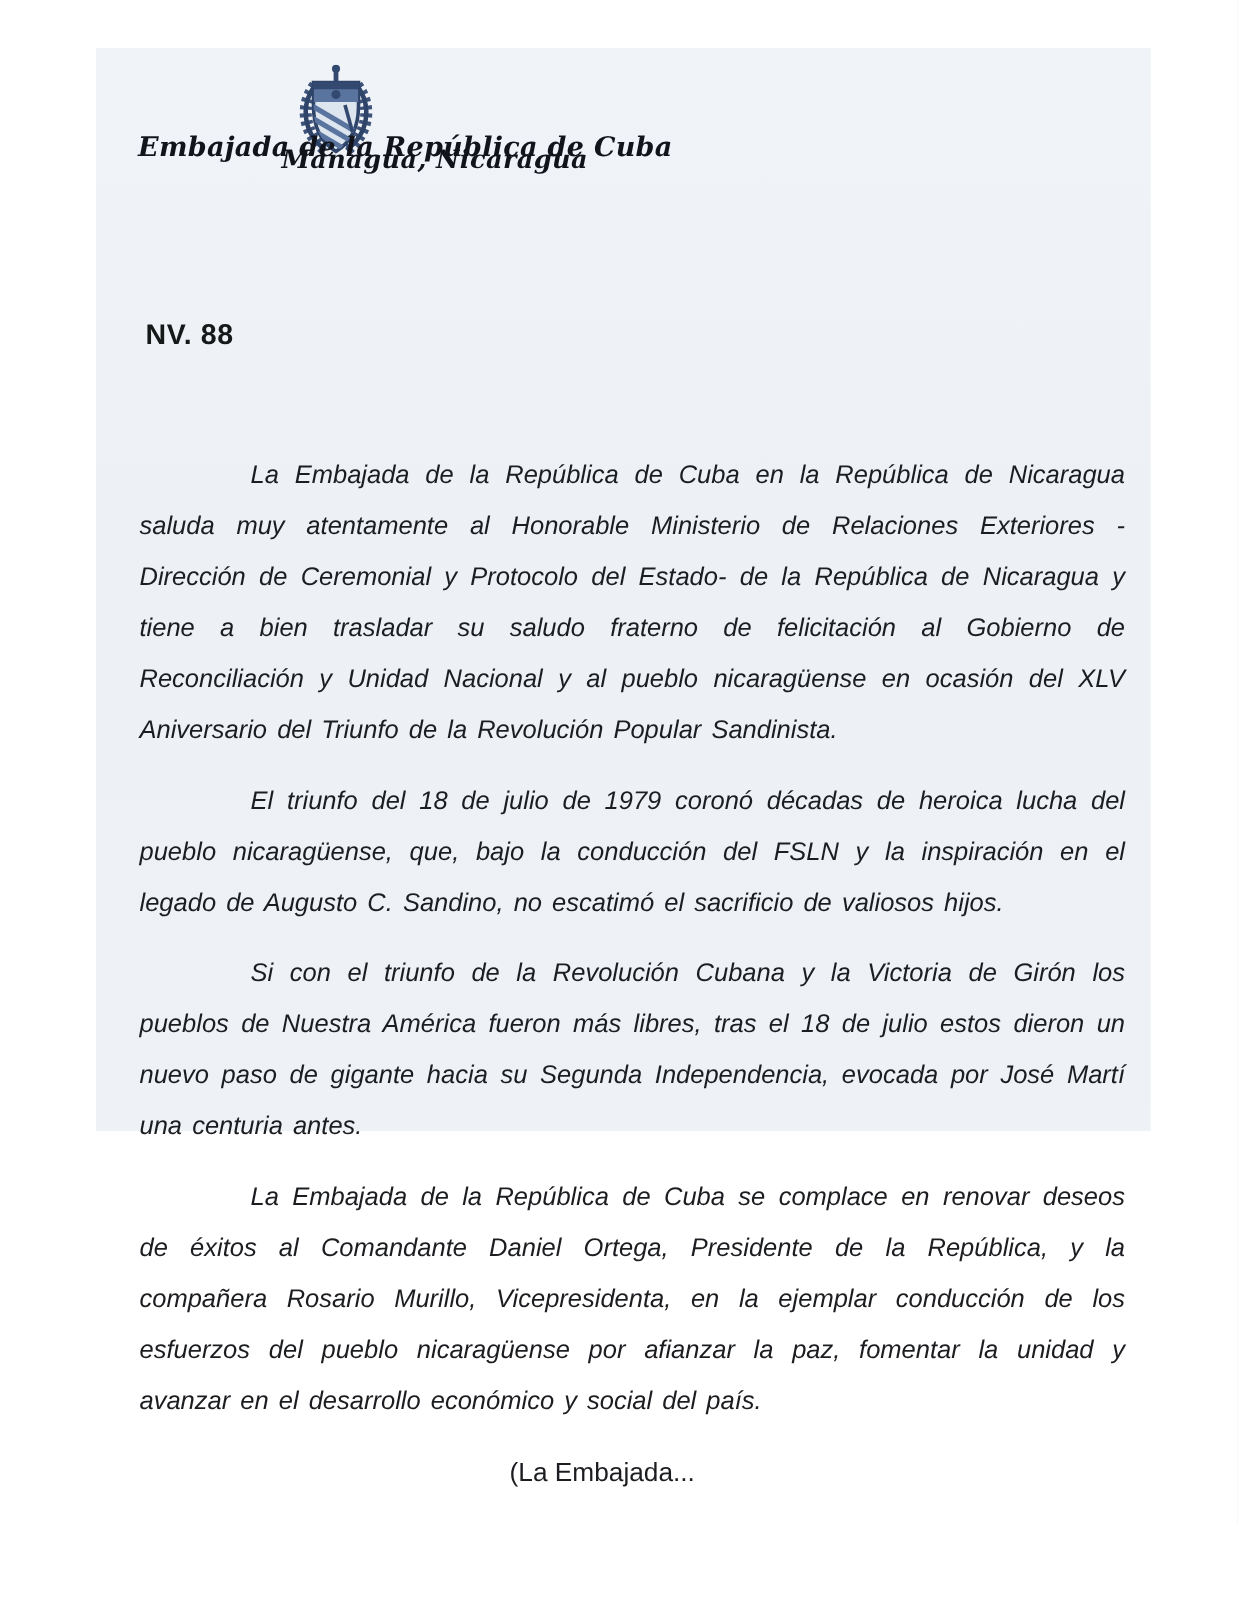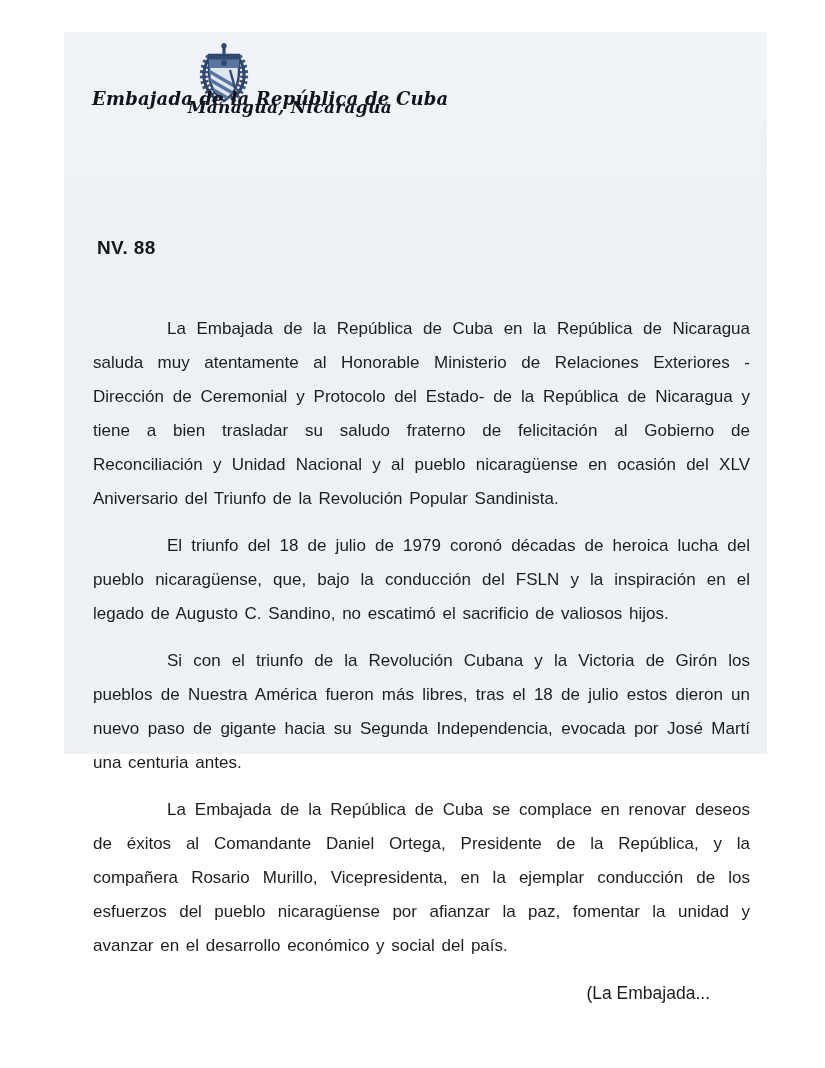--- a/index.html
+++ b/index.html
@@ -59,39 +59,39 @@
     white-space: nowrap;
   }
   .ref-number {
     position: absolute;
     left: 33px;
     top: 181px;
     font-weight: 700;
     font-size: 19px;
     color: #17181a;
     letter-spacing: 0.4px;
-    margin-top: 24px;
   }
   .note-body {
     position: absolute;
     left: 29px;
     top: 268px;
     width: 657px;
     font-size: 17px;
     line-height: 34px;
     color: #1c1d20;
   }
   .note-body p {
-    margin: 12px 0 13px 0;
+    margin: 0 0 13px 0;
     text-align: justify;
     text-indent: 74px;
     word-spacing: 2px;
+    font-style: italic;
   }
   .continuation {
-    text-align: right;
+    text-align: center;
     padding-right: 40px;
     font-size: 17.5px;
     color: #1c1d20;
   }
 </style>
 </head>
 <body>
 
 <div class="page">
 

